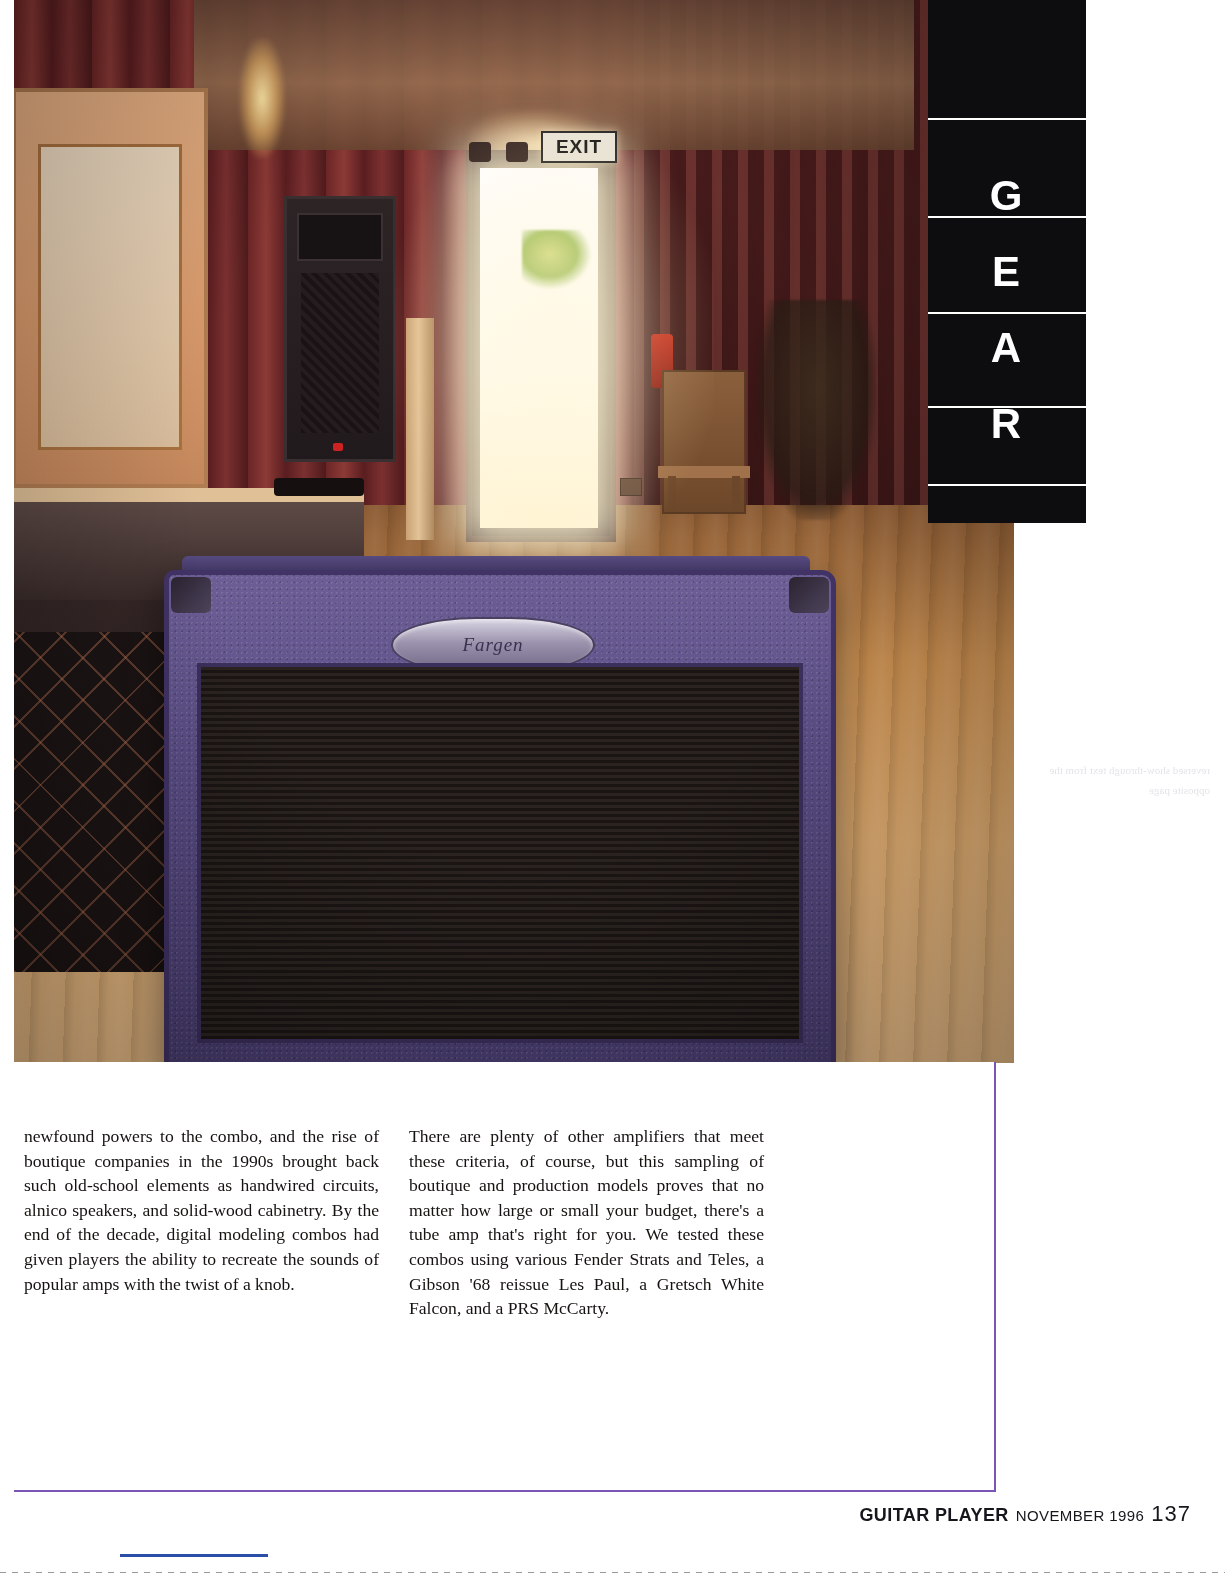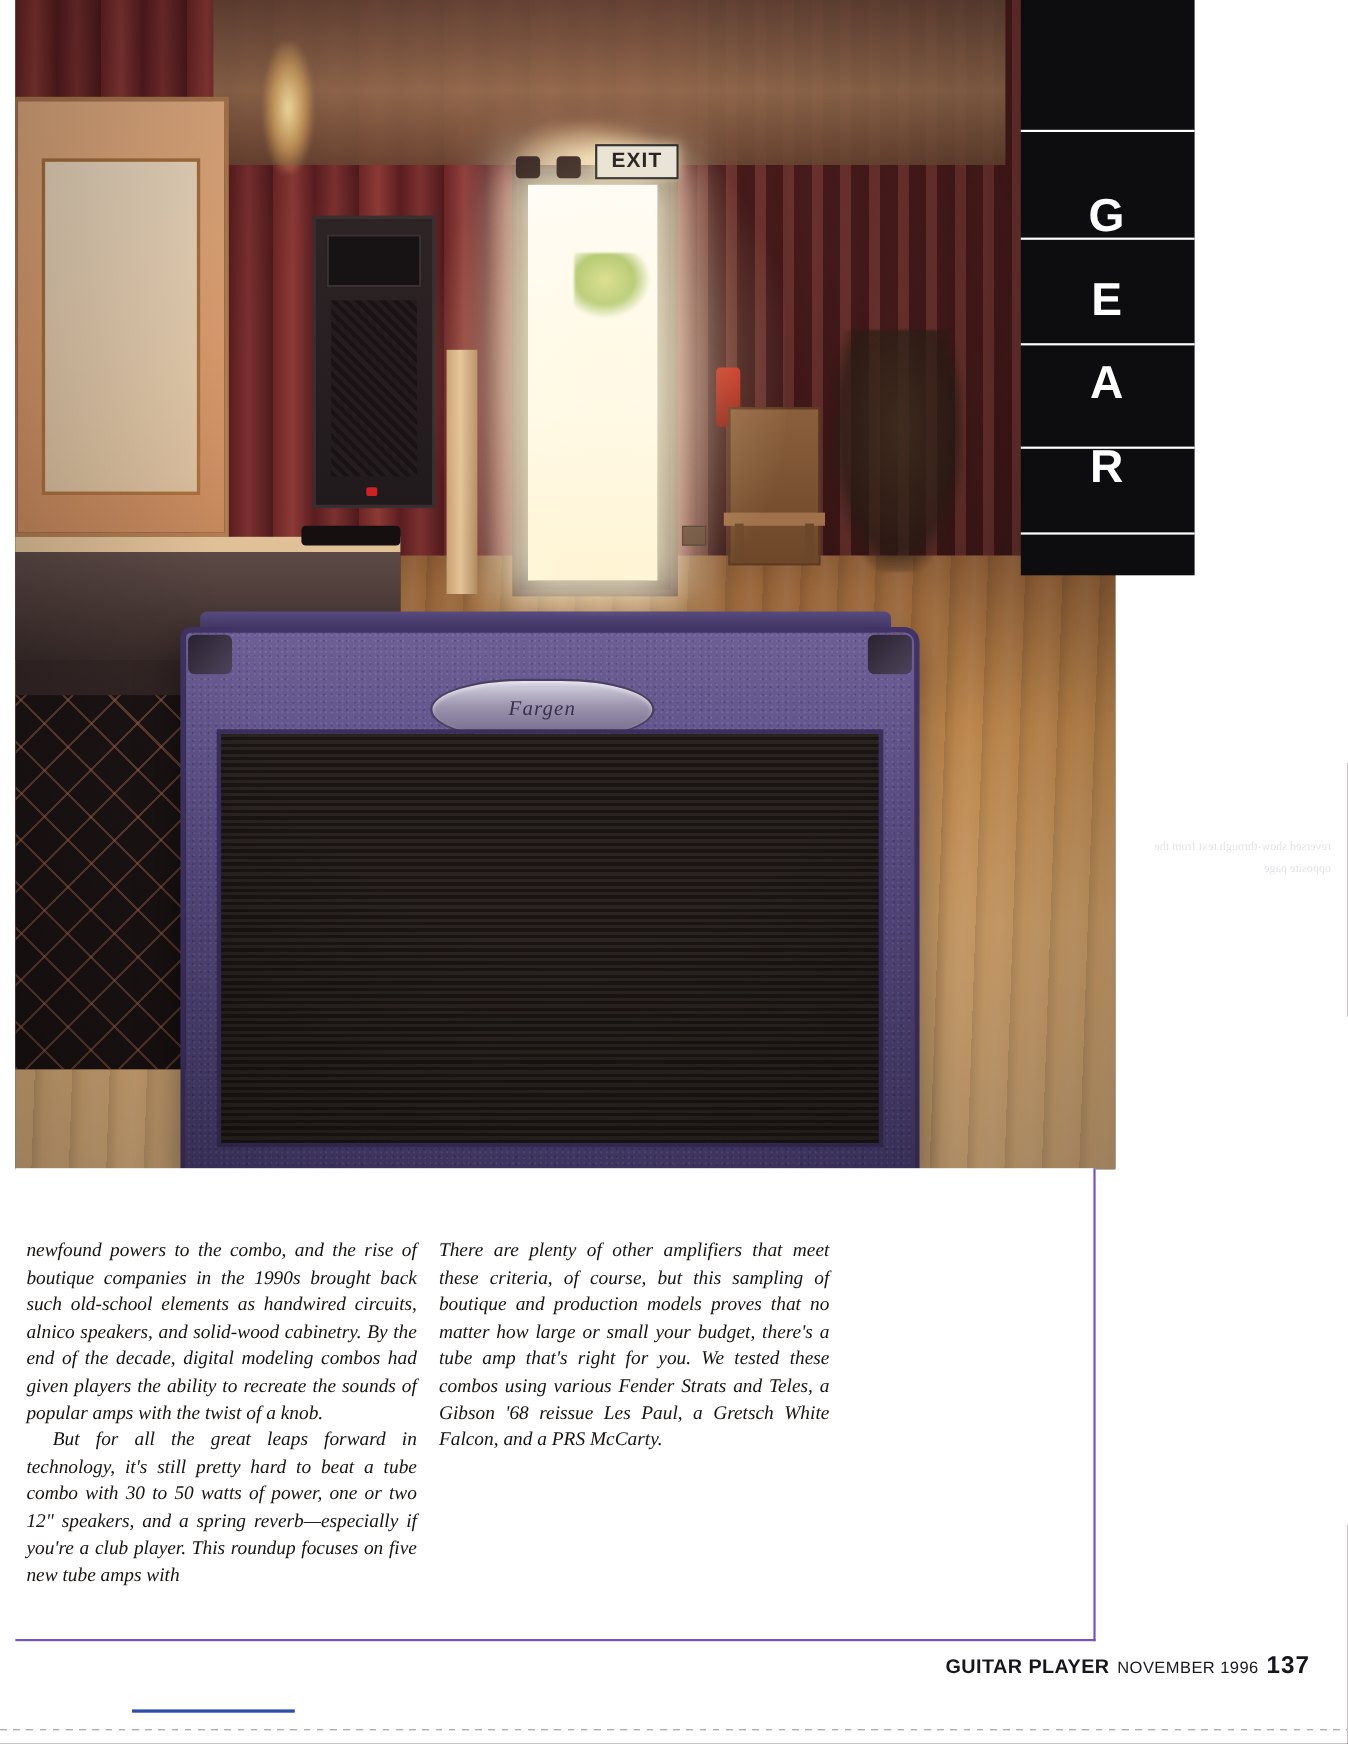--- a/index.html
+++ b/index.html
@@ -331,22 +331,21 @@
     left: 14px; top: 1062px; width: 982px; height: 430px;
     background: #ffffff;
     border-right: 2px solid #7b54b8;
     border-bottom: 2px solid #7b54b8;
     box-sizing: border-box;
   }
   .cols {
     position: absolute;
     left: 10px; top: 62px; right: 230px; bottom: 18px;
     display: flex;
-    gap: 20px;
-    font-style: italic;
+    gap: 30px;
   }
   .col {
     width: 355px;
     font-size: 17.6px;
     line-height: 24.6px;
     text-align: justify;
     color: #15120f;
   }
   .col p { margin: 0; }
   .col p + p { text-indent: 24px; }
@@ -358,21 +357,21 @@
     display: flex; align-items: baseline; gap: 7px;
     font-family: "Liberation Sans", sans-serif;
   }
   .footer .mag {
     font-weight: bold; font-size: 18px; letter-spacing: .4px; color: #16161c;
   }
   .footer .issue {
     font-size: 15px; letter-spacing: .4px; color: #16161c;
   }
   .footer .pageno {
-    font-weight: bold; font-size: 22px; color: #16161c; letter-spacing: 1px; margin-top: 28px;
+    font-weight: normal; font-size: 22px; color: #16161c; letter-spacing: 1px; margin-top: 28px;
   }
 
   .page-edge-bottom {
     position: absolute; left: 0; right: 0; bottom: 12px; height: 1px;
     background: repeating-linear-gradient(90deg,#9a9a9a 0 6px, rgba(255,255,255,0) 6px 12px);
   }
   .blue-mark {
     position: absolute; left: 120px; bottom: 28px; width: 148px; height: 3px;
     background: #2b4fa8;
   }
@@ -454,21 +453,20 @@
   </div>
 </div>
 
 <div class="bleed">reversed show-through text from the opposite page</div>
 <div class="bleed2">reversed show-through text</div>
 
 <div class="text-panel">
   <div class="cols">
     <div class="col">
       <p>newfound powers to the combo, and the rise of boutique companies in the 1990s brought back such old-school elements as handwired circuits, alnico speakers, and solid-wood cabinetry. By the end of the decade, digital modeling combos had given players the ability to recreate the sounds of popular amps with the twist of a knob.</p>
-      <p>But for all the great leaps forward in technology, it's still pretty hard to beat a tube combo with 30 to 50 watts of power, one or two 12" speakers, and a spring reverb—especially if you're a club player. This roundup focuses on five new tube amps with</p>
     </div>
     <div class="col">
       <p>There are plenty of other amplifiers that meet these criteria, of course, but this sampling of boutique and production models proves that no matter how large or small your budget, there's a tube amp that's right for you. We tested these combos using various Fender Strats and Teles, a Gibson '68 reissue Les Paul, a Gretsch White Falcon, and a PRS McCarty.</p>
     </div>
   </div>
 </div>
 
 <div class="footer">
   <span class="mag">GUITAR PLAYER</span>
   <span class="issue">NOVEMBER 1996</span>

